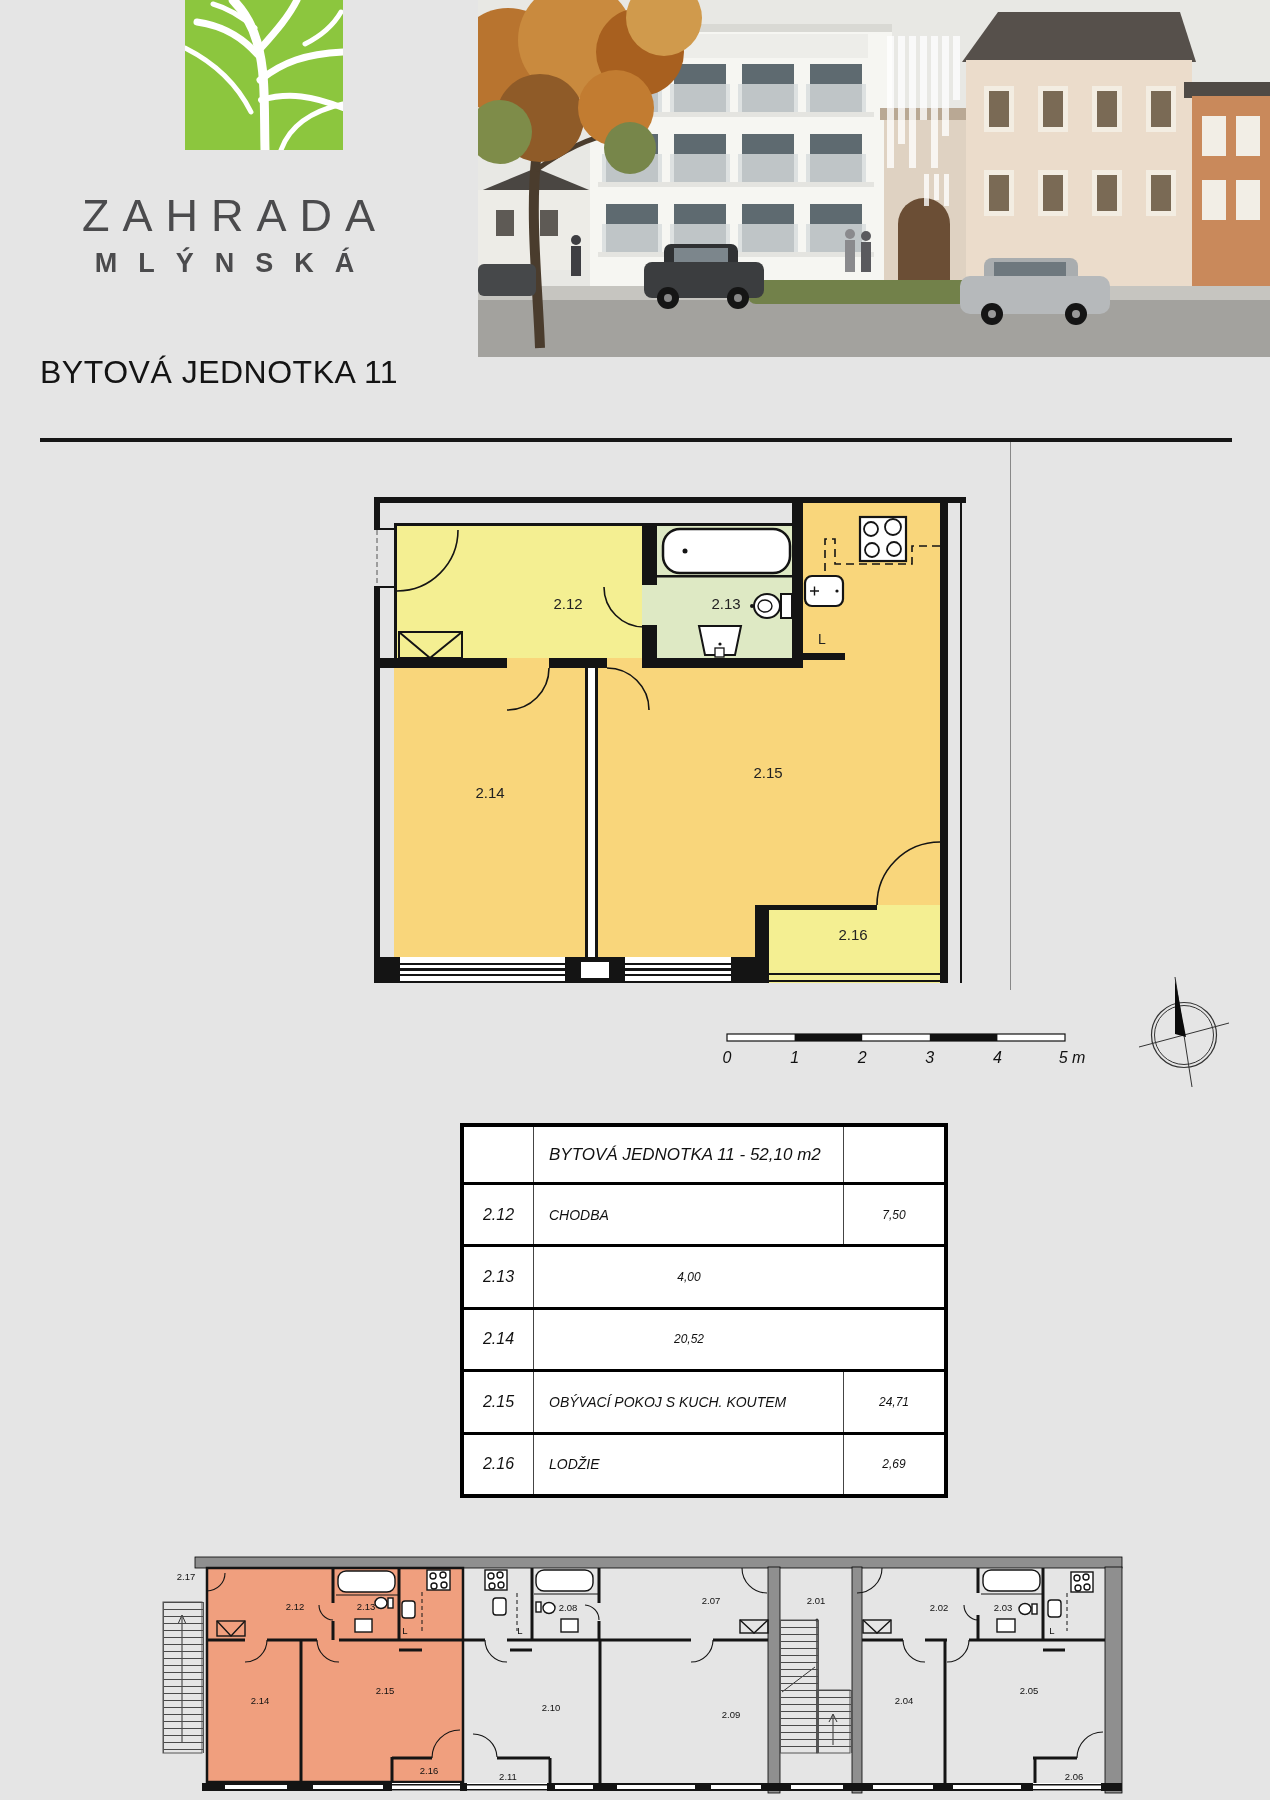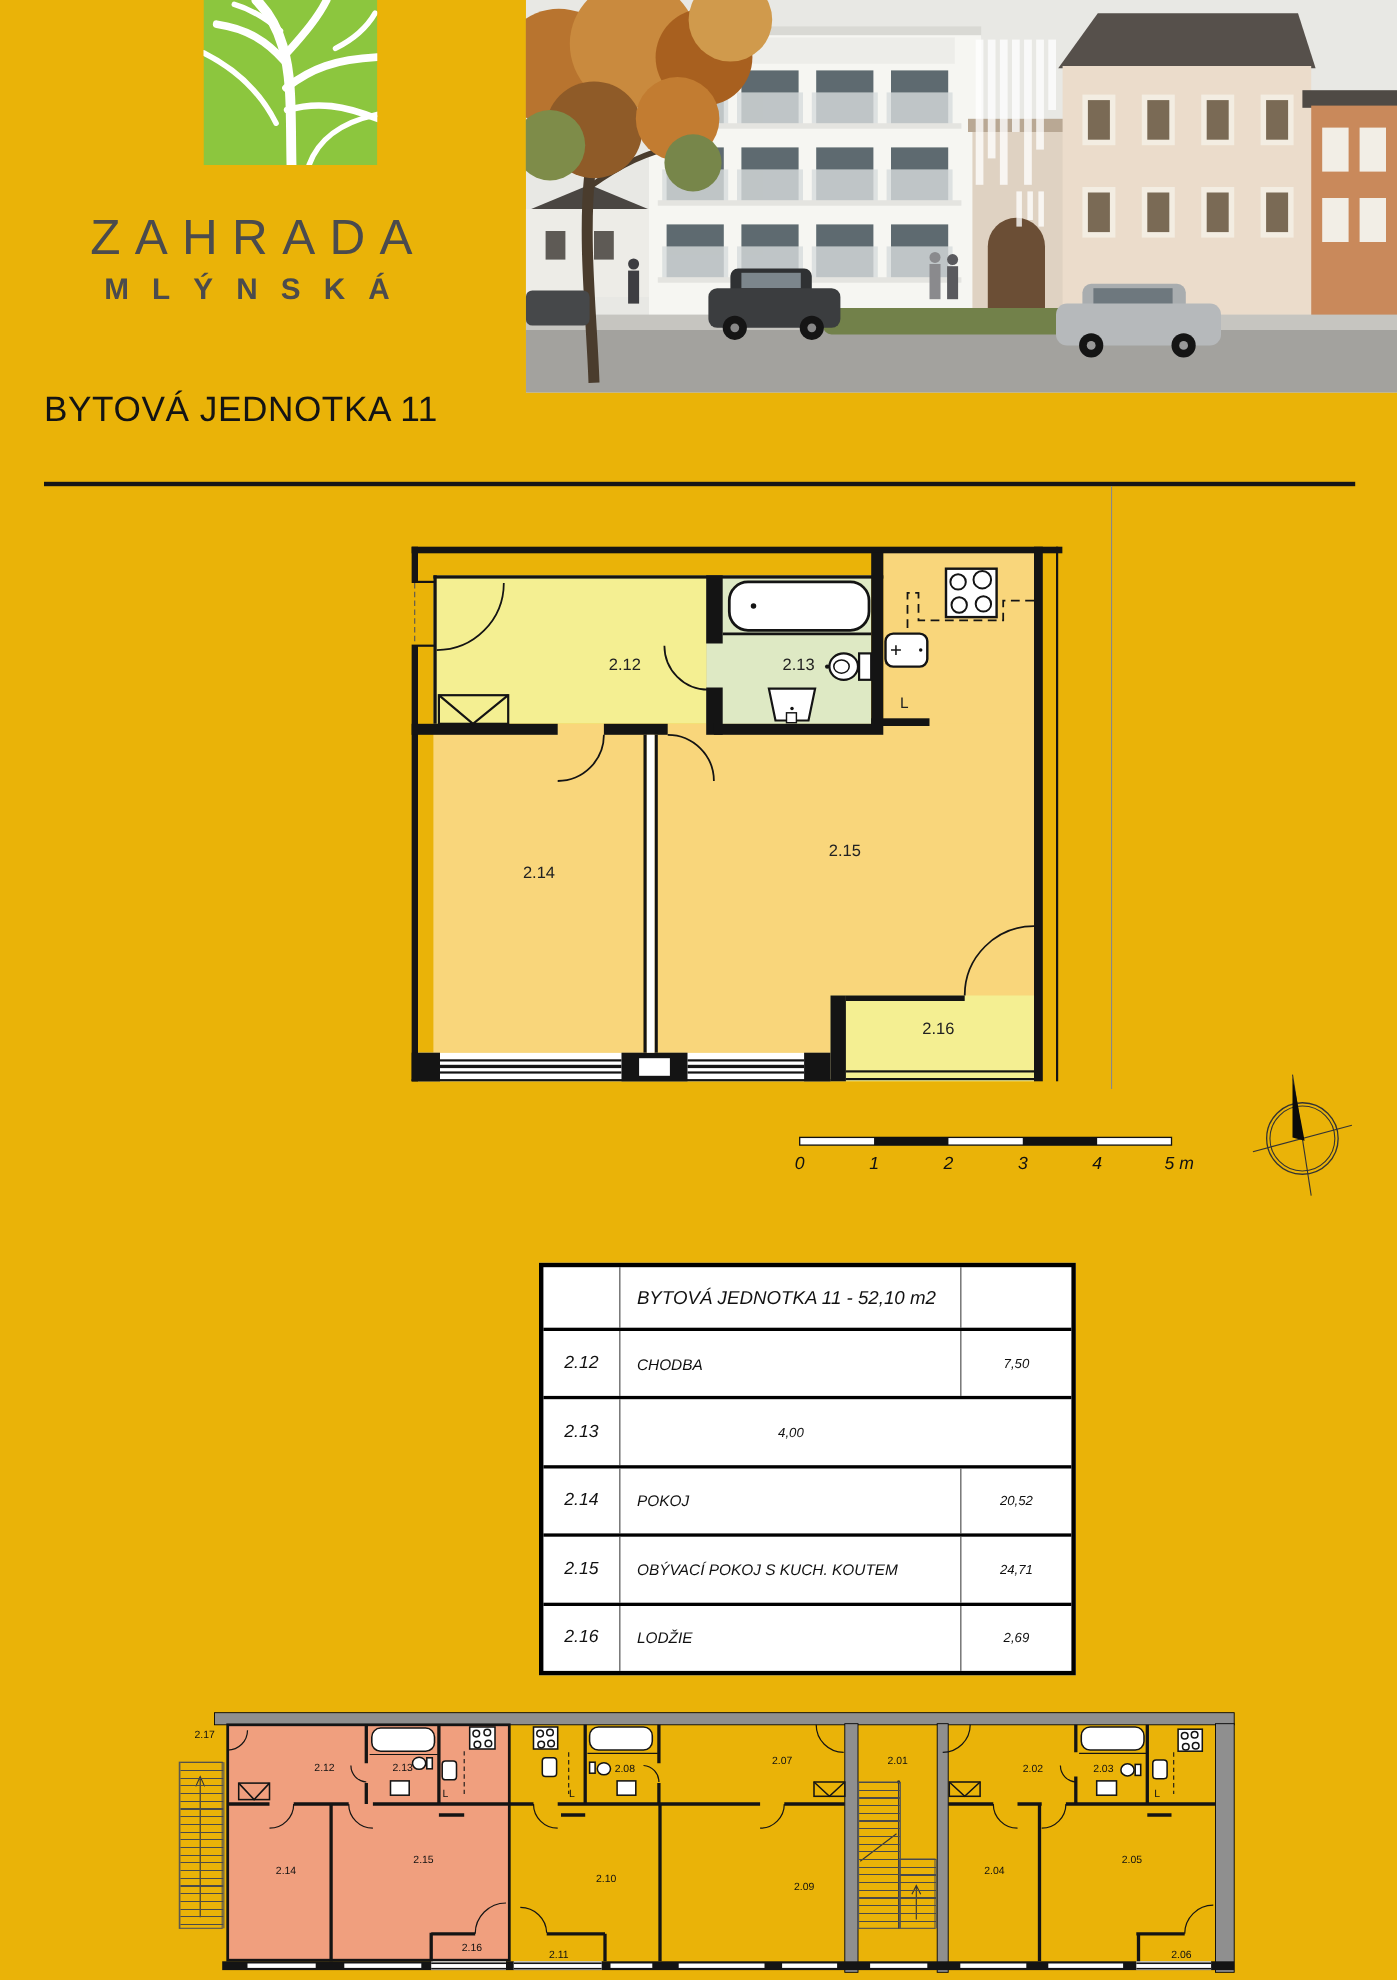--- a/index.html
+++ b/index.html
@@ -1,32 +1,32 @@
 <!DOCTYPE html>
 <html><head>
 <meta charset="utf-8">
 <style>
   html,body{margin:0;padding:0;background:#ffffff;}
   body{font-family:"Liberation Sans", sans-serif;}
-  #canvas{position:relative;width:1270px;height:1800px;background:#eab308;overflow:hidden;}
+  #canvas{position:relative;width:1270px;height:1800px;background:#e5e5e5;overflow:hidden;}
   .abs{position:absolute;}
   .brand1{left:40px;top:190px;width:390px;text-align:center;font-size:45px;font-weight:500;
           letter-spacing:13px;color:#4b4b4d;}
   .brand2{left:40px;top:248px;width:390px;text-align:center;font-size:27px;font-weight:700;
           letter-spacing:21px;color:#4b4b4d;}
   .ptitle{left:40px;top:354px;font-size:32px;font-weight:400;color:#141414;letter-spacing:0.5px;}
   .divider{left:40px;top:438px;width:1192px;height:4px;background:#161616;}
   .sideline{left:1010px;top:442px;width:1px;height:548px;background:#888;}
   .plabel{font-size:15px;fill:#222;}
   .plabel-s{font-size:14px;fill:#222;}
   .mlabel{font-size:9.5px;fill:#111;}
   .scalelbl{font-size:16px;font-style:italic;fill:#111;}
   
-  .tbl{left:460px;top:1148px;width:480px;height:367px;border:4px solid #000;background:#fff;
-       display:grid;grid-template-rows:55px 1fr 1fr 1fr 1fr 1fr;margin-left:30px;}
+  .tbl{left:460px;top:1123px;width:480px;height:367px;border:4px solid #000;background:#fff;
+       display:grid;grid-template-rows:55px 1fr 1fr 1fr 1fr 1fr;}
   .trow{display:grid;grid-template-columns:70px 1fr 100px;border-top:3px solid #000;}
   .trow.first{border-top:none;}
   .tcell{display:flex;align-items:center;font-style:italic;color:#111;}
   .tnum{justify-content:center;border-right:1px solid #444;font-size:16px;}
   .tname{padding-left:15px;font-size:14px;border-right:1px solid #444;}
   .tarea{justify-content:center;font-size:12px;}
   .thead{font-size:17px;}
   .treads{position:absolute;background:repeating-linear-gradient(to bottom,#4a4a4a 0,#4a4a4a 1px,transparent 1px,transparent 7px);
           border-left:1px solid #555;border-right:1px solid #555;}
 </style>
@@ -325,21 +325,20 @@
       <div class="tcell tnum">2.12</div>
       <div class="tcell tname">CHODBA</div>
       <div class="tcell tarea">7,50</div>
     </div>
     <div class="trow">
       <div class="tcell tnum">2.13</div>
       <div class="tcell tarea">4,00</div>
     </div>
     <div class="trow">
       <div class="tcell tnum">2.14</div>
-      <div class="tcell tname">POKOJ</div>
       <div class="tcell tarea">20,52</div>
     </div>
     <div class="trow">
       <div class="tcell tnum">2.15</div>
       <div class="tcell tname">OBÝVACÍ POKOJ S KUCH. KOUTEM</div>
       <div class="tcell tarea">24,71</div>
     </div>
     <div class="trow">
       <div class="tcell tnum">2.16</div>
       <div class="tcell tname">LODŽIE</div>

